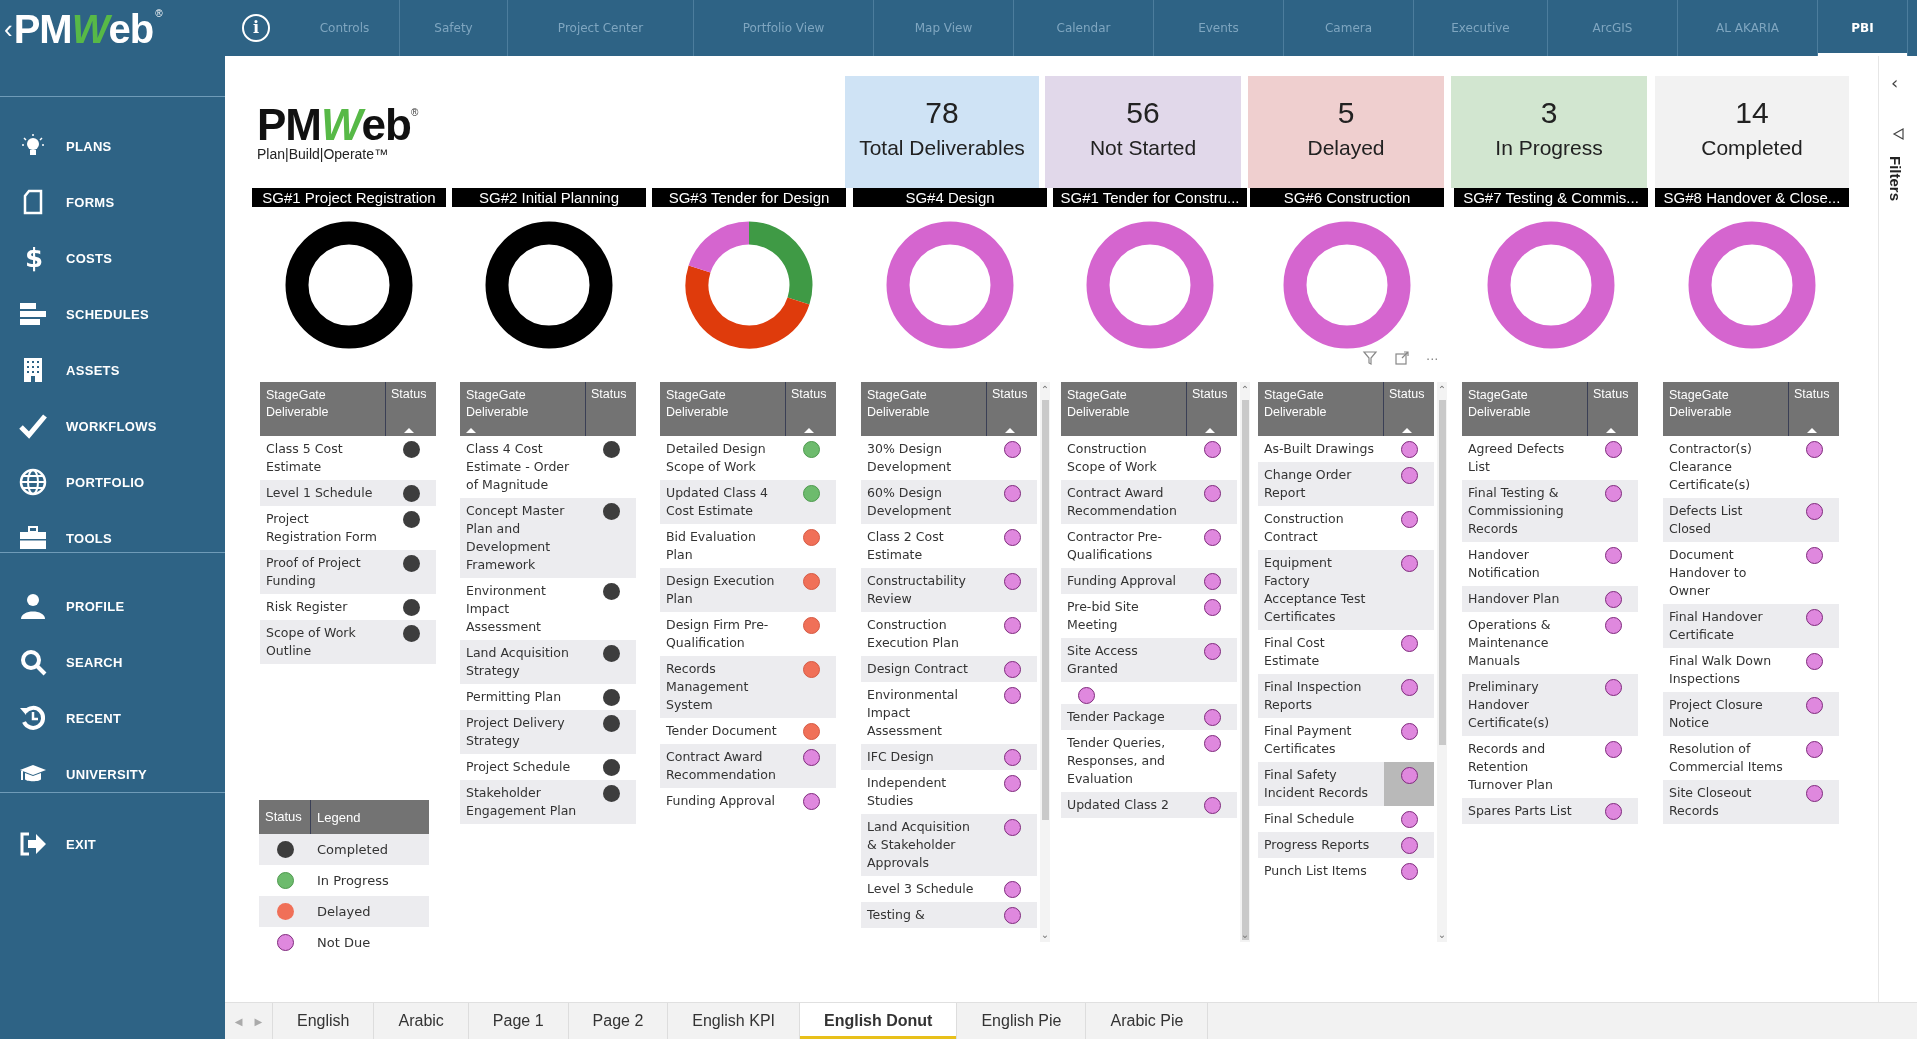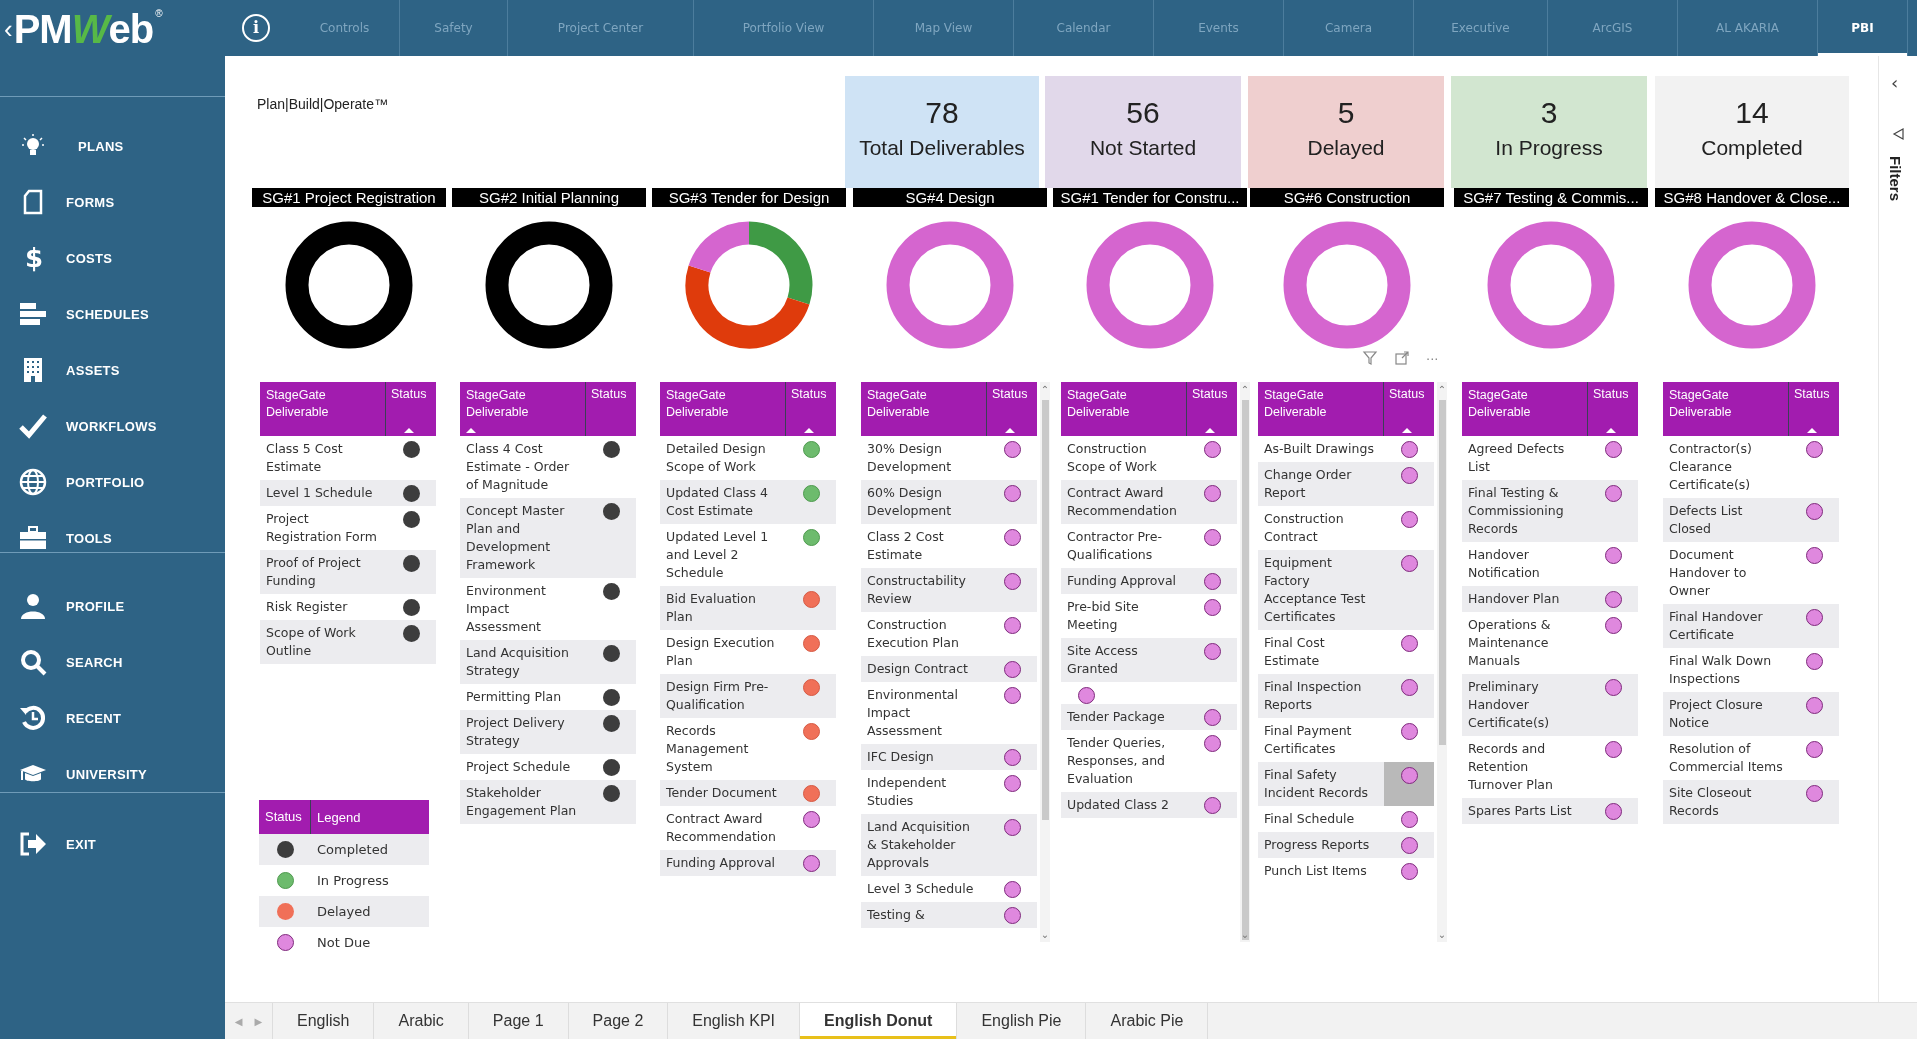--- a/index.html
+++ b/index.html
@@ -29,21 +29,21 @@
   .brand .big .reg { font-size: 10px; position: relative; top: -24px; color: #333; font-weight: normal; }
   .brand .tag { font-size: 14px; color: #222; margin-top: -4px; }
   .report-title { position: absolute; left: 230px; top: 28px; width: 330px; text-align: center; font-size: 19px; line-height: 30px; color: #222; font-family: "Liberation Sans", sans-serif; }
   .kpi { position: absolute; top: 20px; height: 112px; text-align: center; font-family: "Liberation Sans", sans-serif; color: #222; }
   .kpi .num { font-size: 30px; margin-top: 20px; }
   .kpi .lbl { font-size: 21px; margin-top: 6px; }
   .sg-head { position: absolute; top: 132px; height: 19px; background: #000; color: #fff; font-size: 15px; line-height: 19px; text-align: center; white-space: nowrap; overflow: hidden; font-family: "Liberation Sans", sans-serif; }
   .donut { position: absolute; top: 165px; }
   .visual-icons { position: absolute; left: 1137px; top: 294px; display: flex; gap: 16px; align-items: center; color: #888; font-size: 13px; }
   .table { position: absolute; top: 326px; width: 176px; font-family: "DejaVu Sans", sans-serif; }
-  .thead { background: #a21caf; color: #fff; height: 54px; display: flex; font-size: 12.5px; font-family: "Liberation Sans", sans-serif; }
+  .thead { background: #737373; color: #fff; height: 54px; display: flex; font-size: 12.5px; font-family: "Liberation Sans", sans-serif; }
   .thead .c1 { flex: 1; padding: 5px 6px; line-height: 17px; border-right: 1px solid #3a3f55; position: relative; }
   .thead .c2 { width: 50px; padding: 5px 5px; position: relative; }
   .sort-arrow { position: absolute; bottom: 3px; width: 0; height: 0; border-left: 5px solid transparent; border-right: 5px solid transparent; border-bottom: 5px solid #fff; }
   .trow { display: flex; font-size: 12.5px; color: #333; line-height: 18px; }
   .trow:nth-child(even) { background: #ececef; }
   .trow .c1 { flex: 1; padding: 4px 6px; }
   .trow .c2 { width: 50px; display: flex; justify-content: center; padding-top: 5px; }
   .trow .c2.hl { background: #b9b9b9; }
   .dot { width: 17px; height: 17px; border-radius: 50%; }
   .scrollbar { position: absolute; top: 326px; width: 10px; background: #f3f3f3; }
@@ -88,21 +88,21 @@
       <div class="toptab" style="width: 130px;">ArcGIS</div>
       <div class="toptab" style="width: 140px;">AL AKARIA</div>
       <div class="toptab active" style="width: 90px;">PBI</div>
     </div>
 </div>
 
 <div class="sidebar" id="sidebar">
   <div class="sep" style="top:40px"></div>
   <div class="sep" style="top:496px"></div>
   <div class="sep" style="top:736px"></div>
-<div class="navitem" style="top: 70px; gap: 12px;">
+<div class="navitem" style="top: 70px;">
       <span class="ico">
         <svg width="26" height="26" viewBox="0 0 26 26">
           <circle cx="13" cy="11" r="6" fill="#fff"></circle>
           <rect x="10" y="17" width="6" height="5" fill="#fff"></rect>
           <path d="M13 1 V3 M4 5 L6 7 M22 5 L20 7 M2 12 H4 M22 12 H24" stroke="#fff" stroke-width="1.5"></path>
         </svg>
       </span>
       <span>PLANS</span>
     </div>
     <div class="navitem" style="top: 126px;">
@@ -223,20 +223,21 @@
           <path d="M10 3 H3 V23 H10" fill="none" stroke="#fff" stroke-width="3"></path>
           <path d="M9 9 H17 V3 L27 13 L17 23 V17 H9 Z" fill="#fff"></path>
         </svg>
       </span>
       <span>EXIT</span>
     </div>
   </div>
 
 <div class="main" id="main">
   <div class="brand">
+    <div class="big"><span>PM</span><span class="w">W</span><span>eb</span><span class="reg">®</span></div>
     <div class="tag">Plan|Build|Operate™</div>
   </div>
 
   <div class="visual-icons">
     <span>
       <svg width="16" height="16" viewBox="0 0 16 16">
           <path d="M2 2 H14 L9 8 V14 L7 13 V8 Z" fill="none" stroke="#888" stroke-width="1.2"></path>
         </svg>
     </span>
     <span>
@@ -421,26 +422,20 @@
       </div>
       <div class="tbody">
         <div class="trow">
           <div class="c1">Detailed Design Scope of Work</div>
           <div class="c2">
             <span class="dot" style="background:#6dbb6d;border:1px solid #4e9a4e;"></span>
           </div>
         </div>
         <div class="trow">
           <div class="c1">Updated Class 4 Cost Estimate</div>
-          <div class="c2">
-            <span class="dot" style="background:#6dbb6d;border:1px solid #4e9a4e;"></span>
-          </div>
-        </div>
-        <div class="trow">
-          <div class="c1">Updated Level 1 and Level 2 Schedule</div>
           <div class="c2">
             <span class="dot" style="background:#6dbb6d;border:1px solid #4e9a4e;"></span>
           </div>
         </div>
         <div class="trow">
           <div class="c1">Bid Evaluation Plan</div>
           <div class="c2">
             <span class="dot" style="background:#f07058;border:1px solid #d65a44;"></span>
           </div>
         </div>

